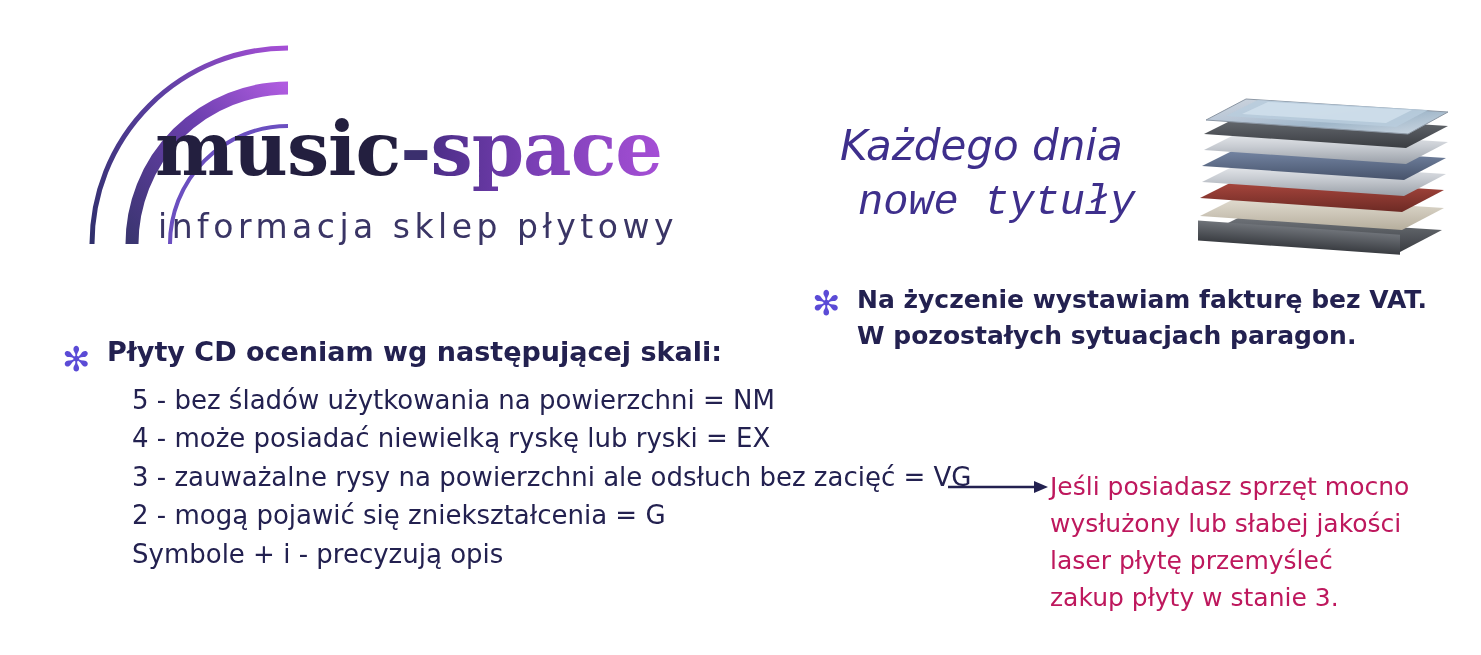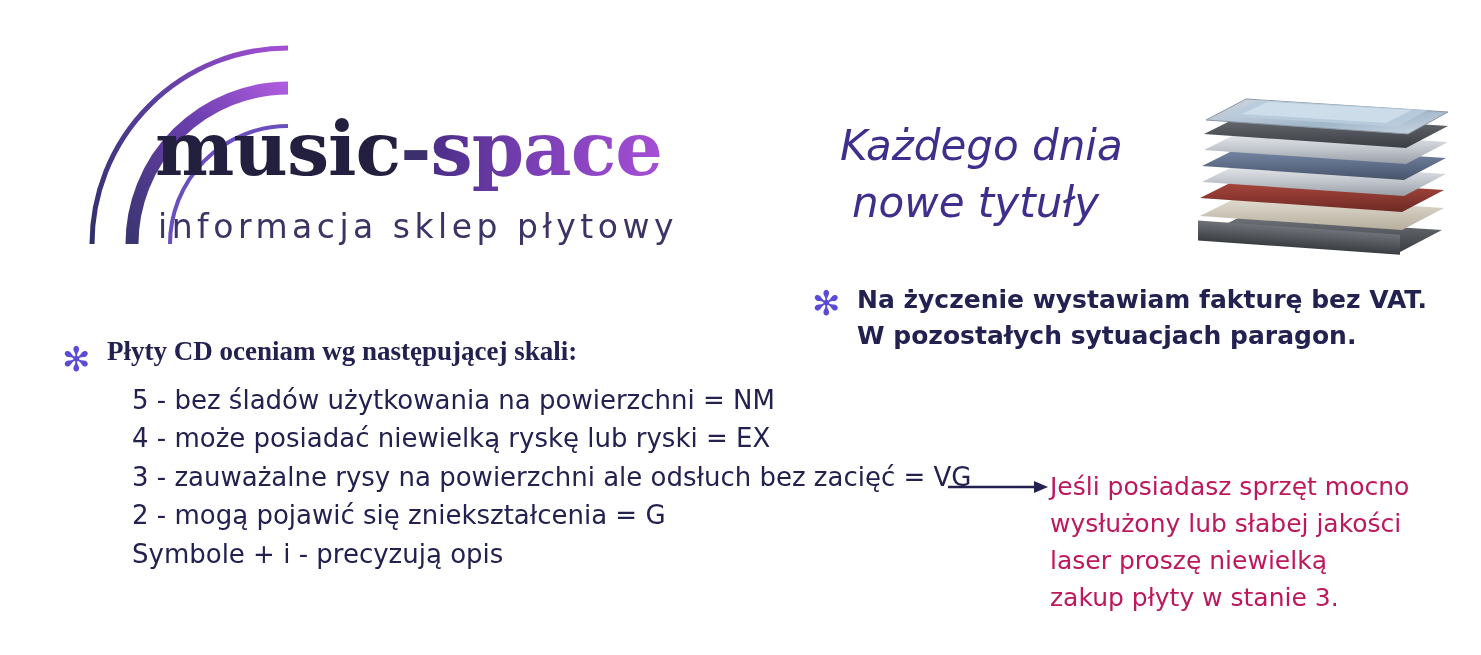--- a/index.html
+++ b/index.html
@@ -65,21 +65,21 @@
     position: absolute;
     left: 840px;
     top: 118px;
     font-family: "DejaVu Sans", sans-serif;
     font-size: 42px;
     line-height: 1.35;
     color: #3e2f8c;
     font-style: italic;
     white-space: nowrap;
   }
-  #slogan .line2 { margin-left: 12px; display: block; }
+  #slogan .line2 { margin-left: 18px; display: block; font-family: Liberation Mono, monospace; }
 
   
   #cd-stack {
     position: absolute;
     left: 1190px;
     top: 70px;
     width: 260px;
     height: 190px;
   }
 
@@ -110,21 +110,20 @@
     left: 62px;
     top: 336px;
     width: 880px;
   }
   #scale-block .star { position: absolute; left: 0; top: 6px; }
   #scale-head {
     margin-left: 45px;
     font-size: 27px;
     color: #232150;
     font-weight: 600;
-    font-family: Liberation Serif, serif;
   }
   #scale-list {
     margin: 14px 0 8px 70px;
     padding: 0;
     list-style: none;
   }
   #scale-list li {
     font-size: 26px;
     line-height: 1.48;
     color: #232150;
@@ -266,15 +265,15 @@
 </div>
 
 <svg id="advice-arrow" viewBox="0 0 100 18">
   <line x1="0" y1="9" x2="86" y2="9" stroke="#232150" stroke-width="2.5"></line>
   <polygon points="86,3 100,9 86,15" fill="#232150"></polygon>
 </svg>
 
 <div id="advice">
   <div>Jeśli posiadasz sprzęt mocno</div>
   <div>wysłużony lub słabej jakości</div>
-  <div>laser proszę niewielką</div>
+  <div>laser płytę przemyśleć</div>
   <div>zakup płyty w stanie 3.</div>
 </div>
 
 </body></html>

